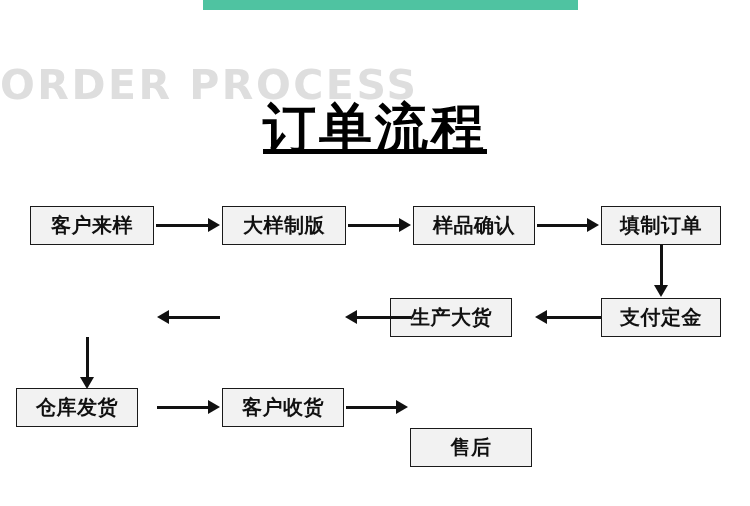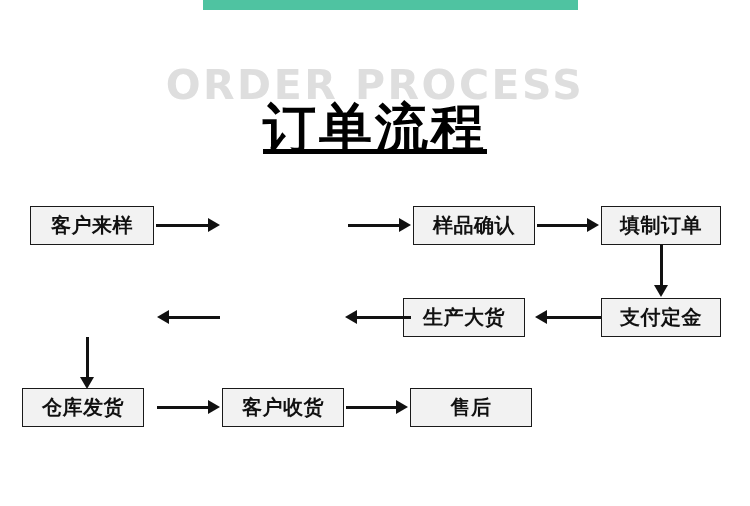--- a/index.html
+++ b/index.html
@@ -36,21 +36,20 @@
     top: 62px;
     width: 750px;
     height: 115px;
   }
 
   #title-en {
     position: absolute;
     left: 0;
     top: 0px;
     width: 750px;
-    text-align: center;
     font-size: 41px;
     font-weight: bold;
     letter-spacing: 2.5px;
     color: #dedede;
     line-height: 46px;
     white-space: nowrap;
   }
 
   #title-cn {
     position: absolute;
@@ -95,28 +94,28 @@
   .r1 { top: 206px; }
   #n-kehulaiyang   { left: 30px;  width: 124px; }
   #n-dayangzhiban  { left: 222px; width: 124px; }
   #n-yangpinqueren { left: 413px; width: 122px; }
   #n-tianzhidingdan{ left: 601px; width: 120px; }
 
   
   .r2 { top: 298px; }
   #n-zhifuyuee   { left: 30px;  width: 124px; }
   #n-kehuyanshou { left: 219px; width: 124px; }
-  #n-shengchandahuo { left: 403px; width: 122px; }
+  #n-shengchandahuo { left: 390px; width: 122px; }
   #n-zhifudingjin   { left: 601px; width: 120px; }
 
   
   .r3 { top: 388px; }
-  #n-cangkufahuo { left: 22px;  width: 122px; }
+  #n-cangkufahuo { left: 16px;  width: 122px; }
   #n-kehushouhuo { left: 222px; width: 122px; }
-  #n-shouhou     { left: 410px; width: 122px; }
+  #n-shouhou     { left: 410px; width: 122px; margin-top: 40px; }
 
   
   .arrow-h {
     position: absolute;
     height: 3px;
     background: #111111;
   }
   .arrow-v {
     position: absolute;
     width: 3px;
@@ -151,20 +150,21 @@
   <div id="top-bar"></div>
 
   <div id="title-block">
     <div id="title-en">ORDER PROCESS</div>
     <div id="title-cn">订单流程</div>
   </div>
 
   <div id="flow">
 
     <div class="node r1" id="n-kehulaiyang">客户来样</div>
+    <div class="node r1" id="n-dayangzhiban">大样制版</div>
     <div class="node r1" id="n-yangpinqueren">样品确认</div>
     <div class="node r1" id="n-tianzhidingdan">填制订单</div>
 
     <div class="arrow-h" style="left:156px; top:224px; width:54px;"></div>
     <div class="head head-right" style="left:208px; top:218px;"></div>
 
     <div class="arrow-h" style="left:348px; top:224px; width:53px;"></div>
     <div class="head head-right" style="left:399px; top:218px;"></div>
 
     <div class="arrow-h" style="left:537px; top:224px; width:52px;"></div>

